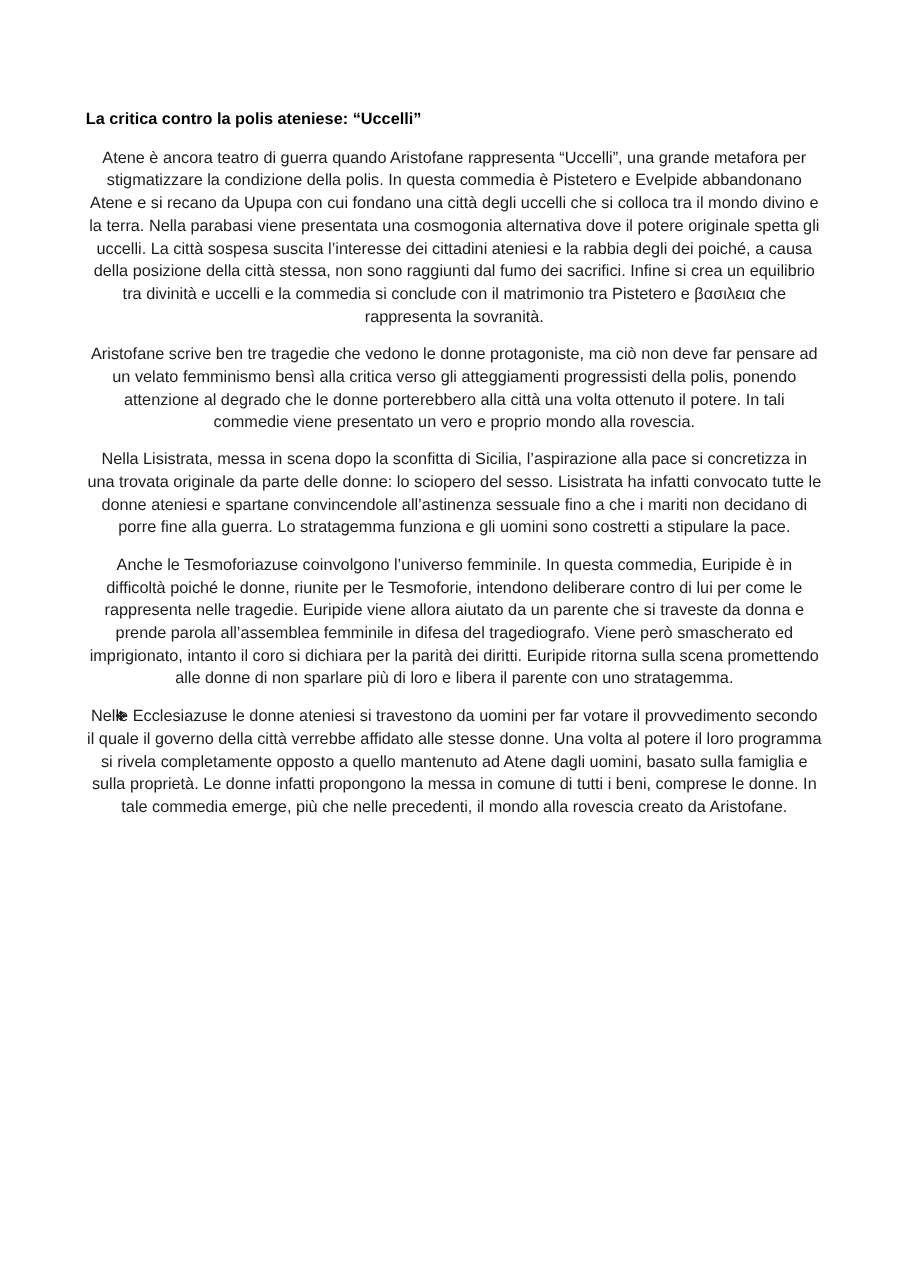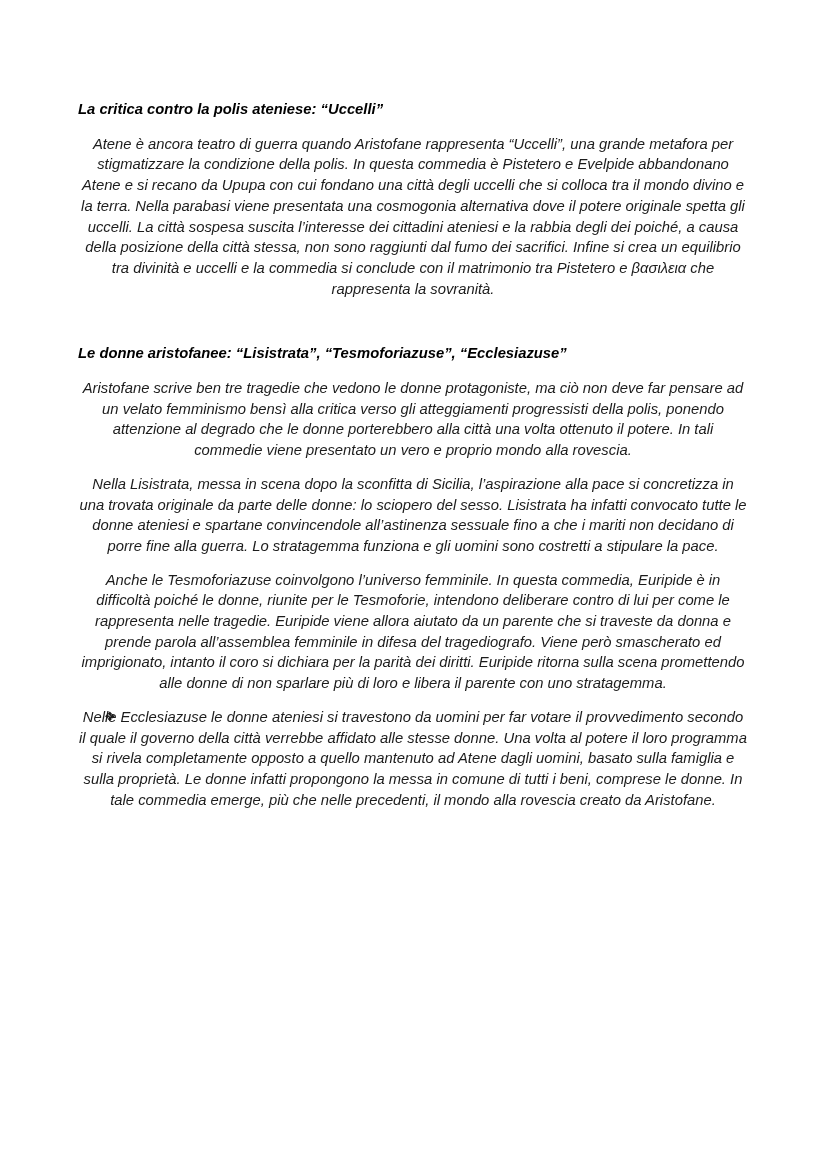--- a/index.html
+++ b/index.html
@@ -11,21 +11,20 @@
     position: relative;
     width: 828px;
     min-height: 1171px;
     box-sizing: border-box;
     background: #ffffff;
     padding: 99px 80px 60px 78px;
     font-family: "Liberation Sans", "DejaVu Sans", sans-serif;
     font-size: 14.8px;
     line-height: 1.4;
     color: #1c1c1c;
-    font-style: italic;
     -webkit-font-smoothing: antialiased;
   }
   .section-heading {
     font-size: 14.8px;
     font-weight: bold;
     color: #000000;
     margin: 0 0 14px 0;
   }
   .section-heading.spaced-top {
     margin-top: 44px;
@@ -54,21 +53,20 @@
 <body>
 
 <div class="page">
 
   <div>
     <h2 class="section-heading">La critica contro la polis ateniese: “Uccelli”</h2>
     <p class="body-paragraph">Atene è ancora teatro di guerra quando Aristofane rappresenta “Uccelli”, una grande metafora per stigmatizzare la condizione della polis. In questa commedia è Pistetero e Evelpide abbandonano Atene e si recano da Upupa con cui fondano una città degli uccelli che si colloca tra il mondo divino e la terra. Nella parabasi viene presentata una cosmogonia alternativa dove il potere originale spetta gli uccelli. La città sospesa suscita l’interesse dei cittadini ateniesi e la rabbia degli dei poiché, a causa della posizione della città stessa, non sono raggiunti dal fumo dei sacrifici. Infine si crea un equilibrio tra divinità e uccelli e la commedia si conclude con il matrimonio tra Pistetero e βασιλεια che rappresenta la sovranità.</p>
   </div>
 
   <div>
-    <h2 class="section-heading spaced-top">Le donne aristofanee: “Lisistrata”, “Tesmoforiazuse”, “Ecclesiazuse”</h2>
 
     <p class="body-paragraph">Aristofane scrive ben tre tragedie che vedono le donne protagoniste, ma ciò non deve far pensare ad un velato femminismo bensì alla critica verso gli atteggiamenti progressisti della polis, ponendo attenzione al degrado che le donne porterebbero alla città una volta ottenuto il potere. In tali commedie viene presentato un vero e proprio mondo alla rovescia.</p>
 
     <p class="body-paragraph">Nella Lisistrata, messa in scena dopo la sconfitta di Sicilia, l’aspirazione alla pace si concretizza in una trovata originale da parte delle donne: lo sciopero del sesso. Lisistrata ha infatti convocato tutte le donne ateniesi e spartane convincendole all’astinenza sessuale fino a che i mariti non decidano di porre fine alla guerra. Lo stratagemma funziona e gli uomini sono costretti a stipulare la pace.</p>
 
     <p class="body-paragraph">Anche le Tesmoforiazuse coinvolgono l’universo femminile. In questa commedia, Euripide è in difficoltà poiché le donne, riunite per le Tesmoforie, intendono deliberare contro di lui per come le rappresenta nelle tragedie. Euripide viene allora aiutato da un parente che si traveste da donna e prende parola all’assemblea femminile in difesa del tragediografo. Viene però smascherato ed imprigionato, intanto il coro si dichiara per la parità dei diritti. Euripide ritorna sulla scena promettendo alle donne di non sparlare più di loro e libera il parente con uno stratagemma.</p>
 
     <div class="bullet-list">
       <div class="bullet-item">
         <span class="bullet-marker">❖</span>

